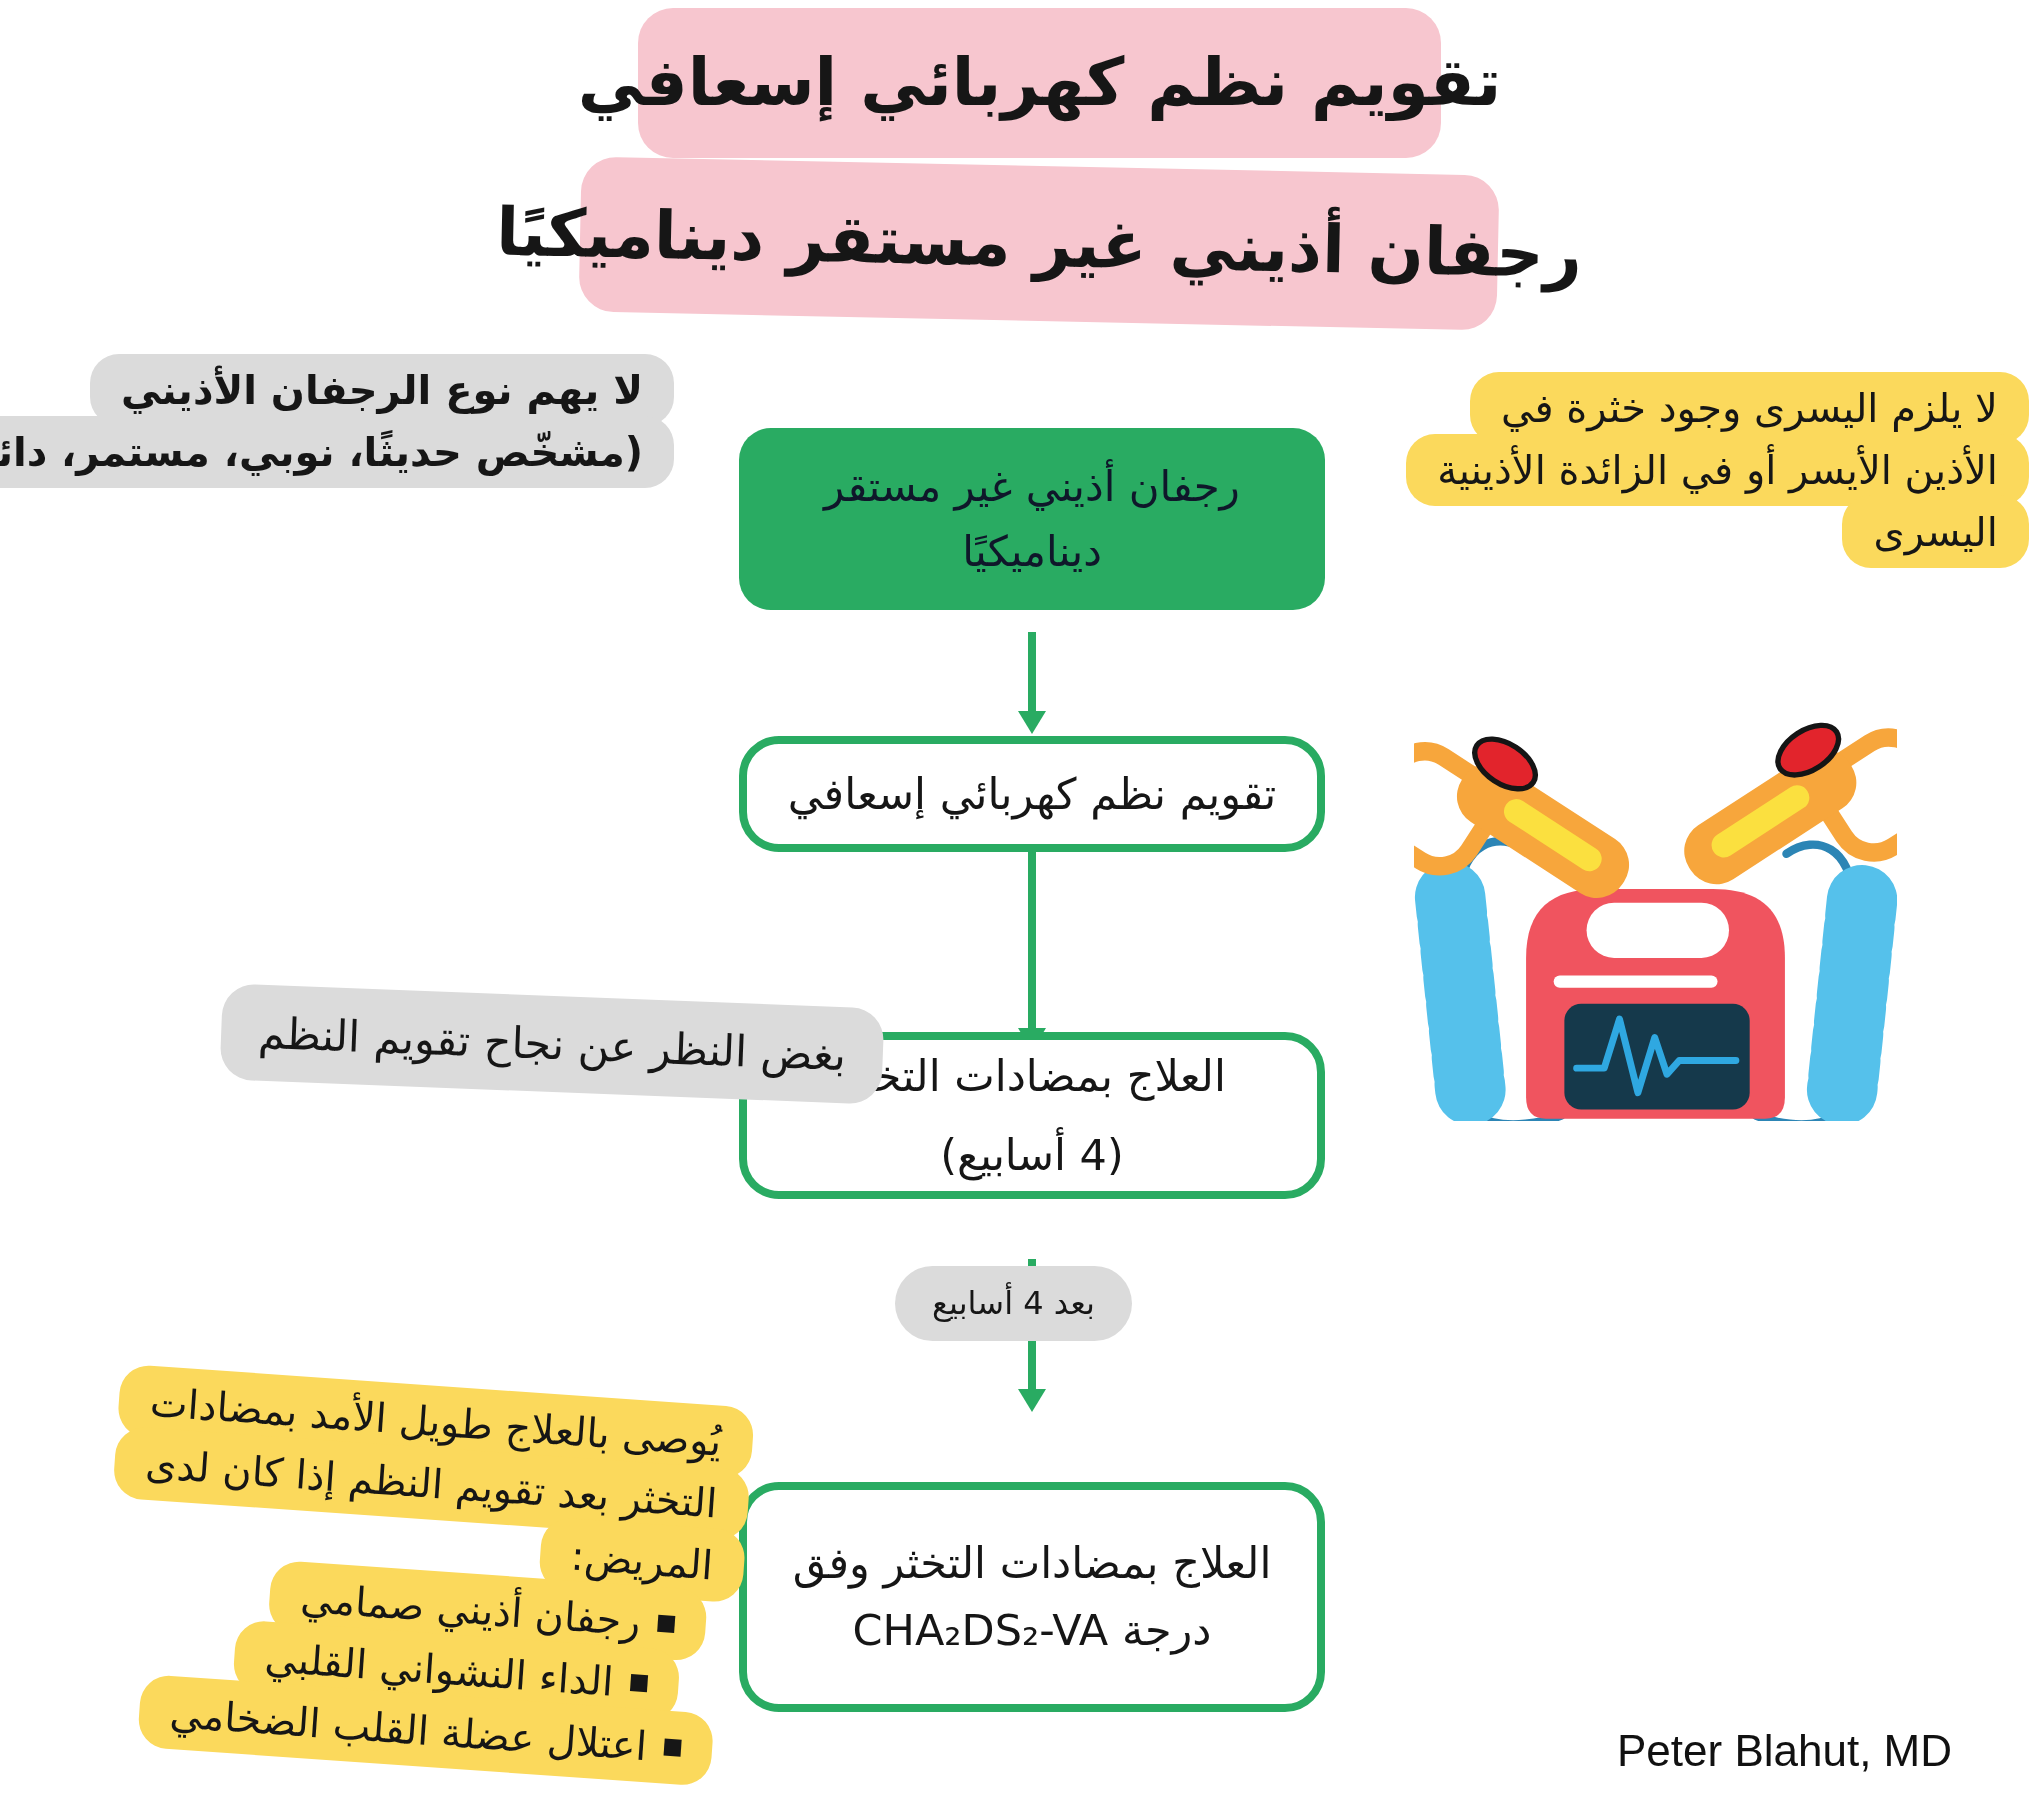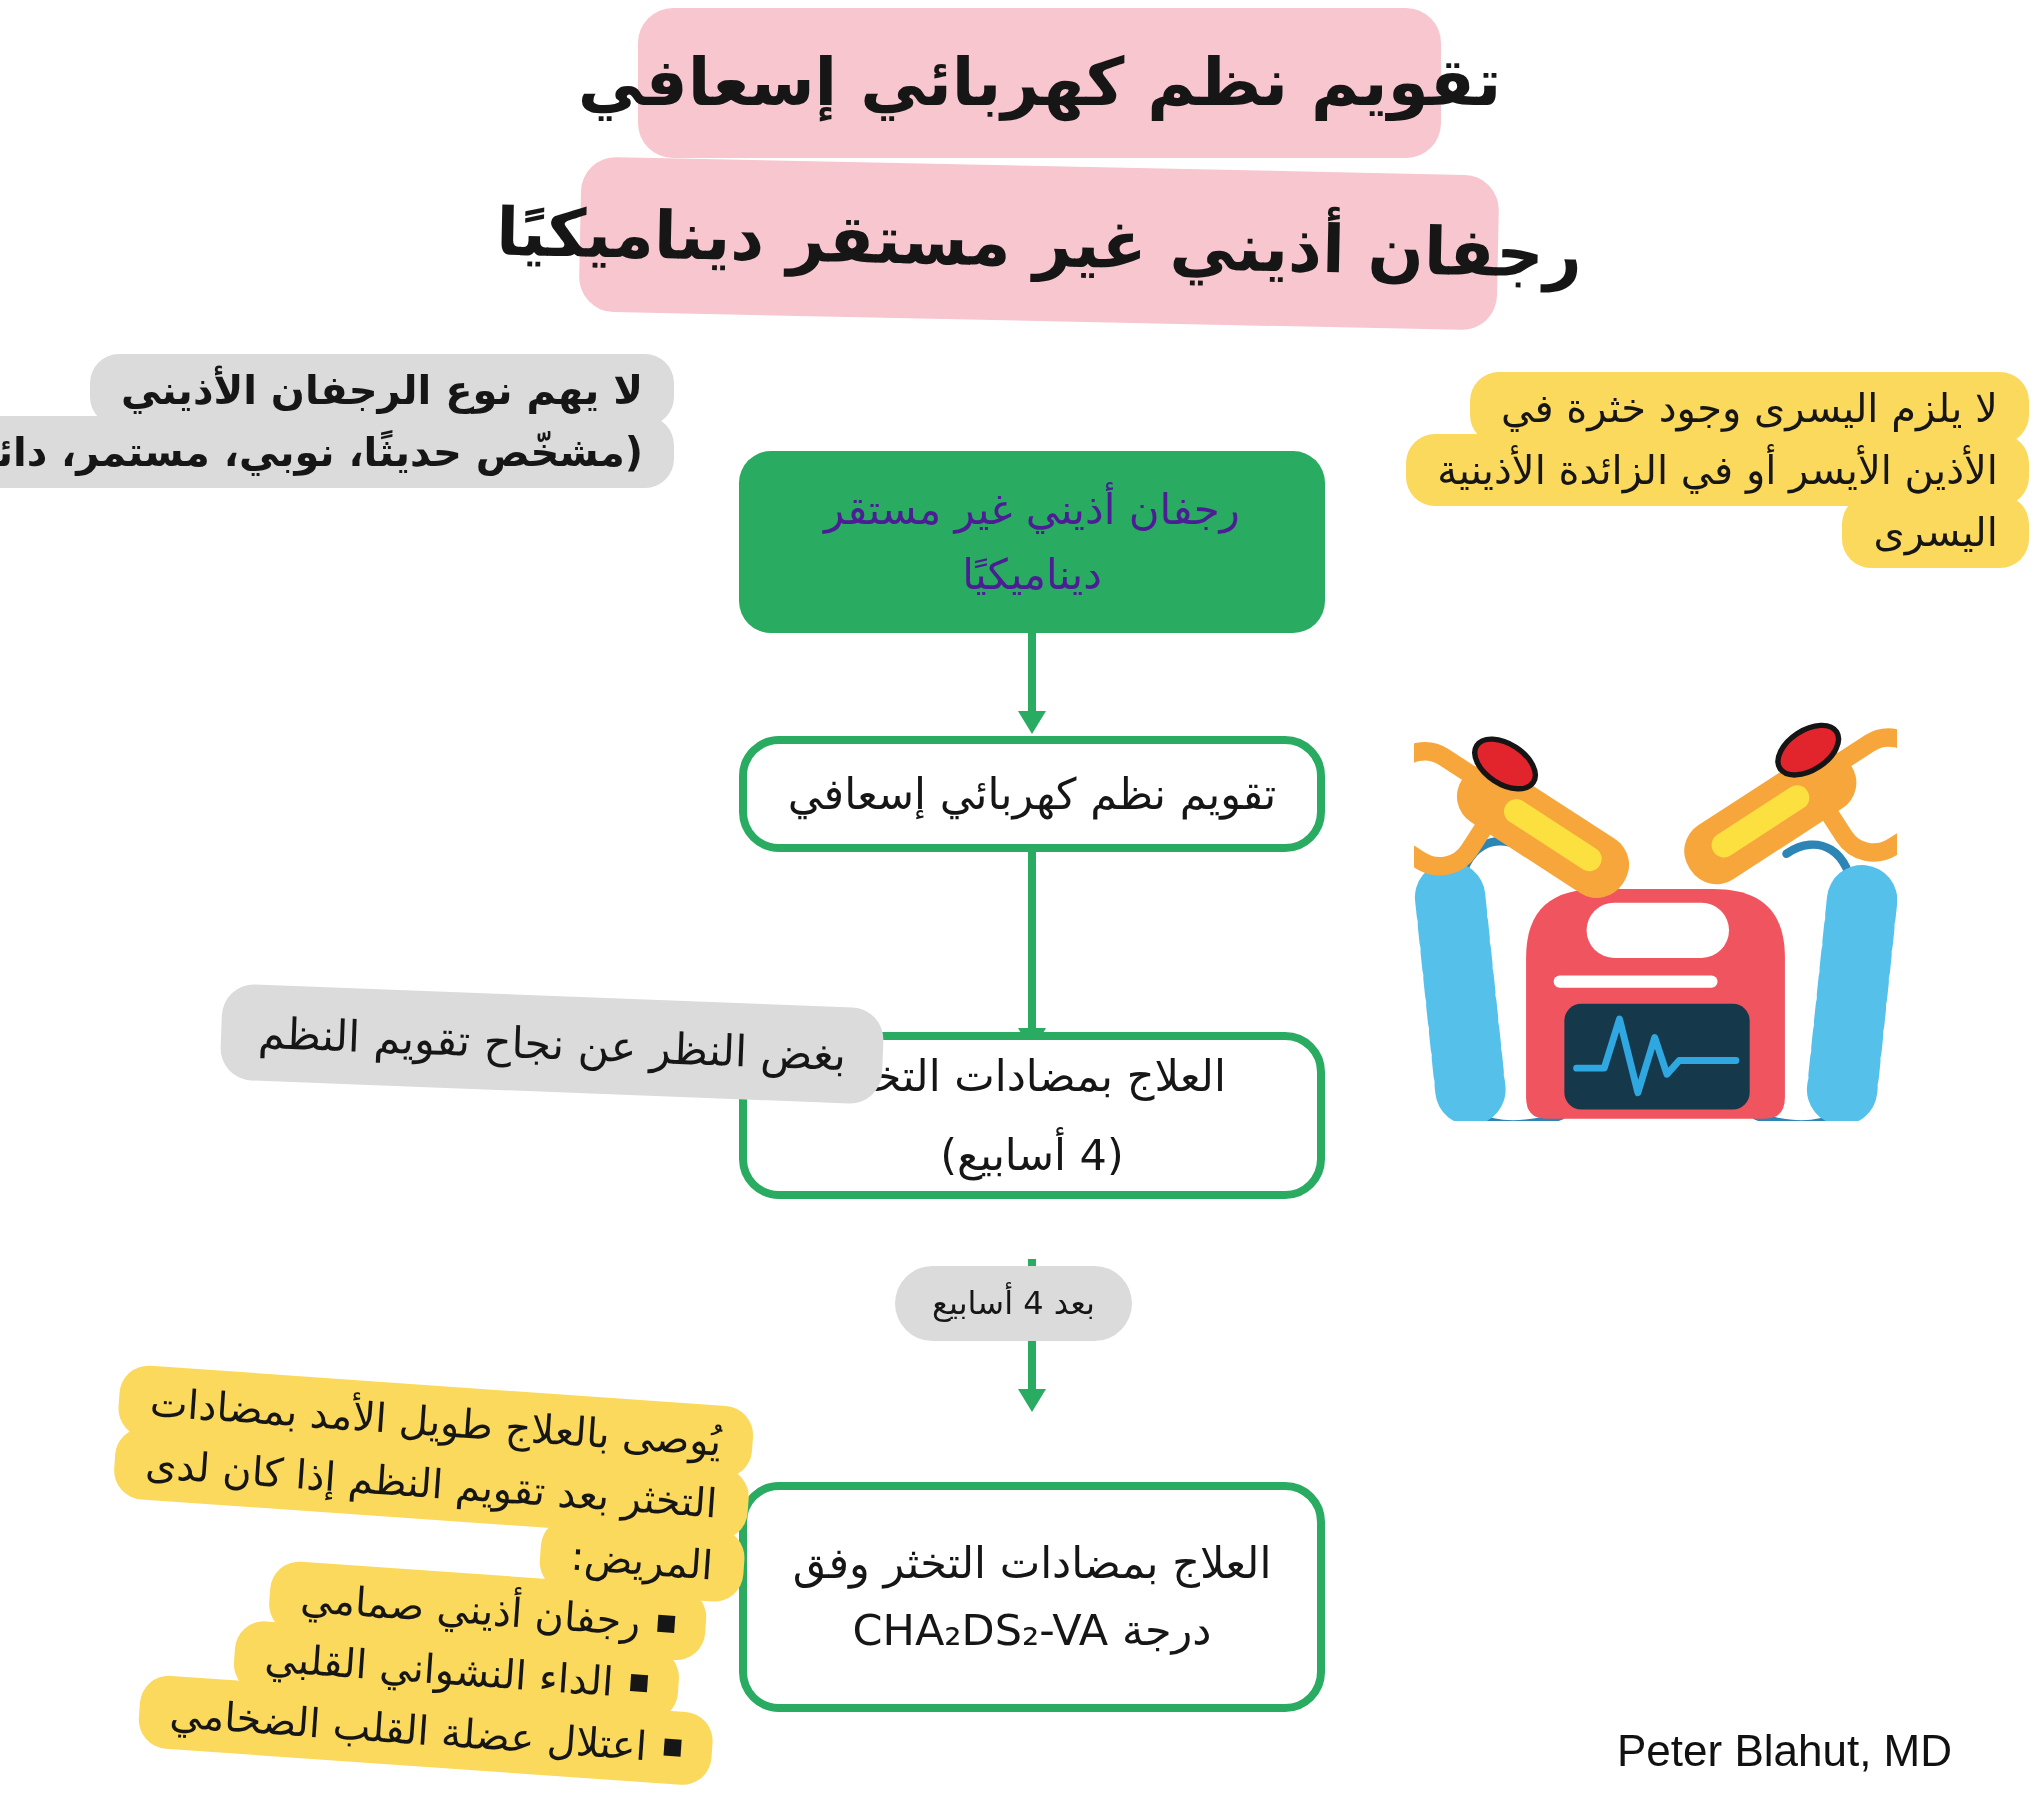--- a/index.html
+++ b/index.html
@@ -33,21 +33,21 @@
   }
   .note-recommend .i0{margin-right:34px;}
   .note-recommend .i1{margin-right:57px;}
   .note-recommend .i2{margin-right:19px;}
   
   .flow-box{
     position:absolute;left:739px;width:586px;box-sizing:border-box;direction:rtl;
     display:flex;flex-direction:column;align-items:center;justify-content:center;
     text-align:center;font-size:43px;line-height:1.55;white-space:nowrap;
   }
-  .flow-start{top:451px;height:182px;background:#29AB62;color:#4c1d95;border-radius:32px;font-size:42px;}
+  .flow-start{top:428px;height:182px;background:#29AB62;color:#0f172a;border-radius:32px;font-size:42px;}
   .flow-step{background:#ffffff;border:8.4px solid #29AB62;border-radius:40px;}
   .flow-step.s1{top:736px;height:116px;}
   .flow-step.s2{top:1032px;height:167px;gap:12px;}
   .flow-step.s3{top:1482px;height:230px;}
   .connector{position:absolute;left:1028px;width:7.7px;background:#29AB62;}
   .c1{top:632px;height:80px;}
   .c2{top:852px;height:178px;}
   .c3{top:1259px;height:132px;}
   .arrow-head{
     position:absolute;left:1018px;width:0;height:0;

